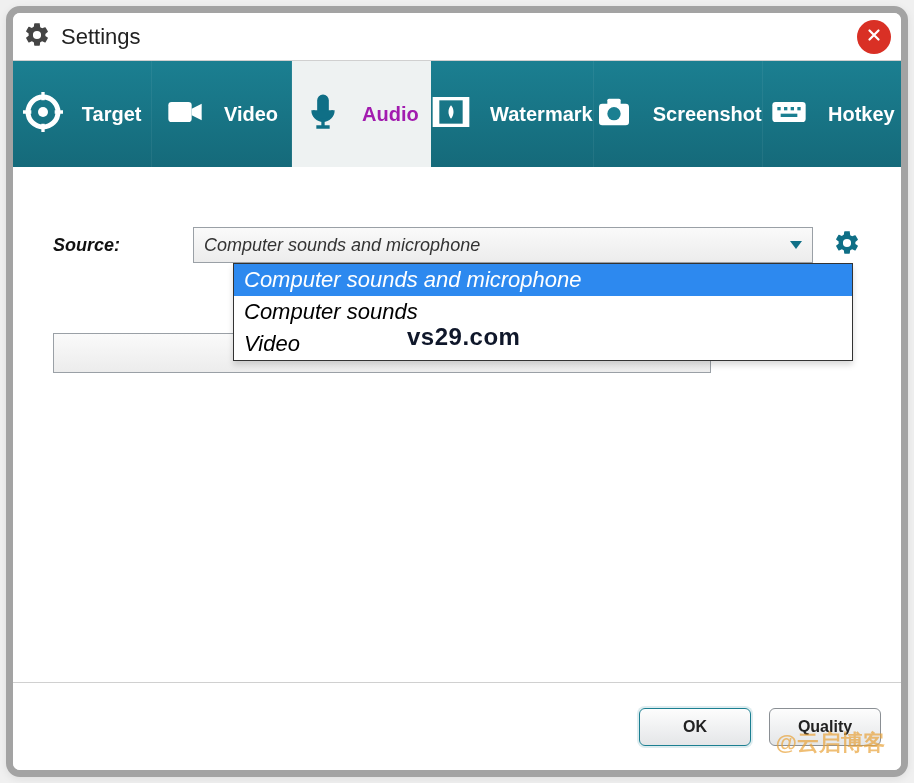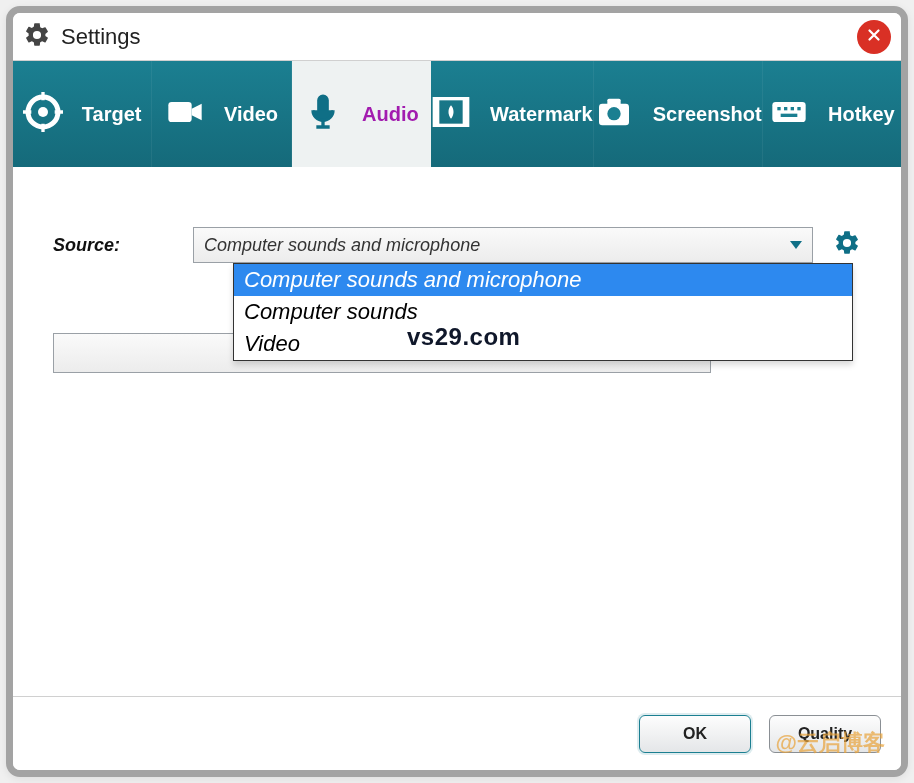--- a/index.html
+++ b/index.html
@@ -157,21 +157,21 @@
       position: absolute;
       right: 14px;
       top: 50%;
       transform: translateY(-50%);
       width: 0; height: 0;
       border-left: 6px solid transparent;
       border-right: 6px solid transparent;
       border-top: 8px solid #0f6f86;
     }
     .footer {
-      height: 74px;
+      height: 88px;
       border-top: 1px solid #d0d0d0;
       display: flex;
       justify-content: flex-end;
       align-items: center;
       padding: 0 20px;
       gap: 18px;
       background: #fff;
     }
     .btn {
       min-width: 112px;

